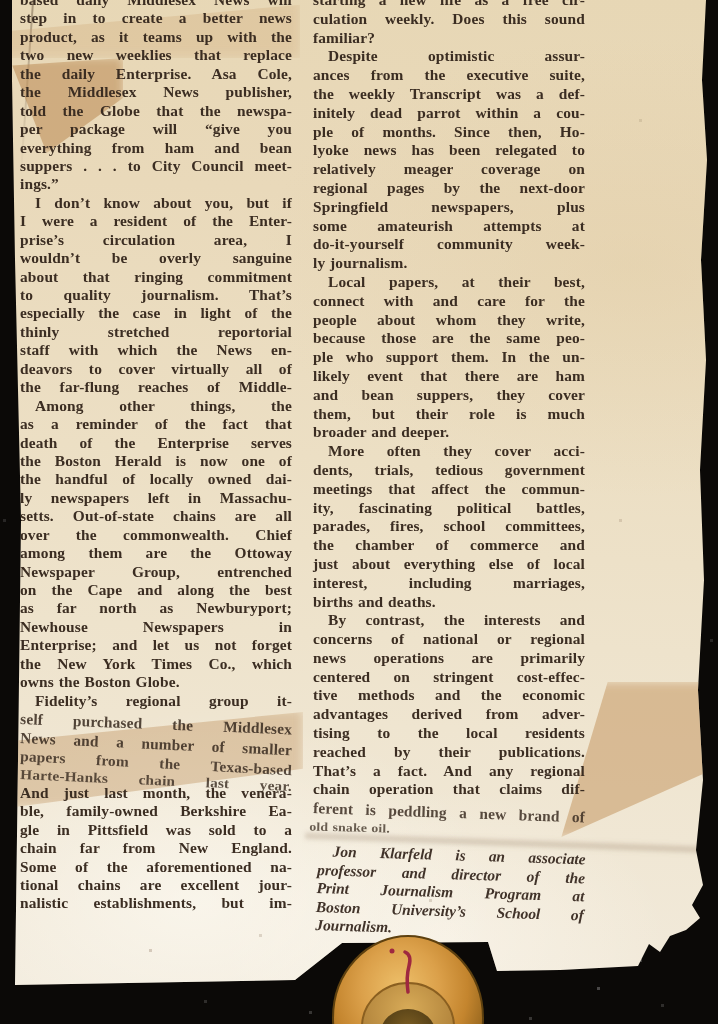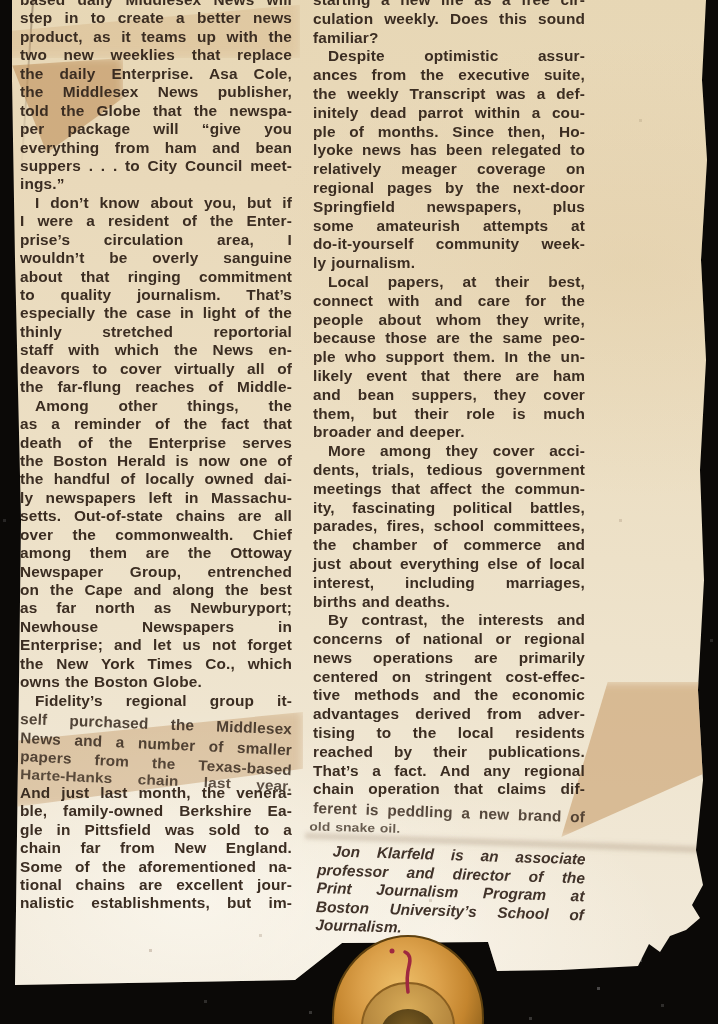--- a/index.html
+++ b/index.html
@@ -1,17 +1,17 @@
 <!DOCTYPE html>
 <html><head>
 <meta charset="utf-8">
 <style>
   html,body{margin:0;padding:0;background:#000;}
   .page{position:relative;width:718px;height:1024px;background:#0b0907;overflow:hidden;
-        font-family:Liberation Sans, sans-serif;}
+        font-family:Liberation Serif, serif;}
   
   .speckles{position:absolute;left:0;top:0;width:1px;height:1px;background:transparent;
     box-shadow:88px 952px 0 1px rgba(255,255,255,.22),310px 1012px 0 1px rgba(255,255,255,.18),
     455px 998px 0 1px rgba(255,255,255,.20),598px 988px 0 1px rgba(255,255,255,.25),
     662px 1005px 0 1px rgba(255,255,255,.15),530px 1018px 0 1px rgba(255,255,255,.18),
     205px 1001px 0 1px rgba(255,255,255,.15),4px 520px 0 1px rgba(255,255,255,.12),
     711px 640px 0 1px rgba(255,255,255,.12),640px 960px 0 1px rgba(255,255,255,.2);}
   .paper{position:absolute;left:0;top:0;width:718px;height:1024px;
     clip-path:polygon(12px 0,706px 0,702px 80px,707px 160px,701px 260px,706px 360px,700px 470px,
       704px 580px,698px 690px,703px 780px,696px 850px,703px 885px,692px 905px,700px 918px,686px 930px,
@@ -151,21 +151,21 @@
         <div class="ln ln-last">ly journalism.</div>
         <div class="ln ln-indent">Local papers, at their best,</div>
         <div class="ln">connect with and care for the</div>
         <div class="ln">people about whom they write,</div>
         <div class="ln">because those are the same peo-</div>
         <div class="ln">ple who support them. In the un-</div>
         <div class="ln">likely event that there are ham</div>
         <div class="ln">and bean suppers, they cover</div>
         <div class="ln">them, but their role is much</div>
         <div class="ln ln-last">broader and deeper.</div>
-        <div class="ln ln-indent">More among they cover acci-</div>
+        <div class="ln ln-indent">More often they cover acci-</div>
         <div class="ln">dents, trials, tedious government</div>
         <div class="ln">meetings that affect the commun-</div>
         <div class="ln">ity, fascinating political battles,</div>
         <div class="ln">parades, fires, school committees,</div>
         <div class="ln">the chamber of commerce and</div>
         <div class="ln">just about everything else of local</div>
         <div class="ln">interest, including marriages,</div>
         <div class="ln ln-last">births and deaths.</div>
         <div class="ln ln-indent">By contrast, the interests and</div>
         <div class="ln">concerns of national or regional</div>

